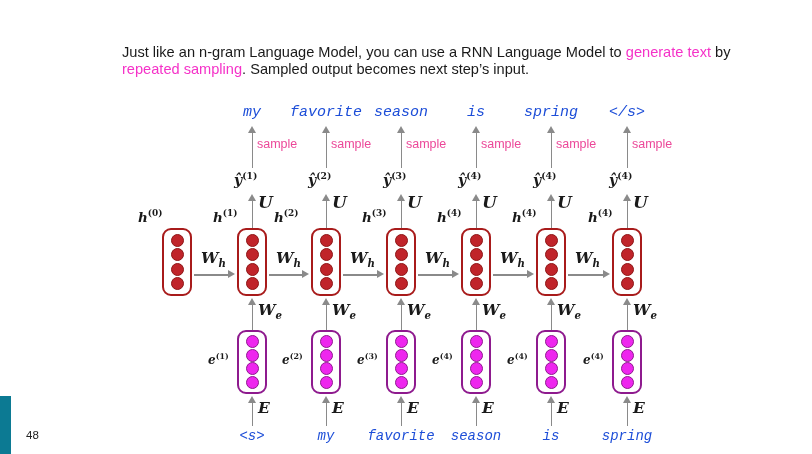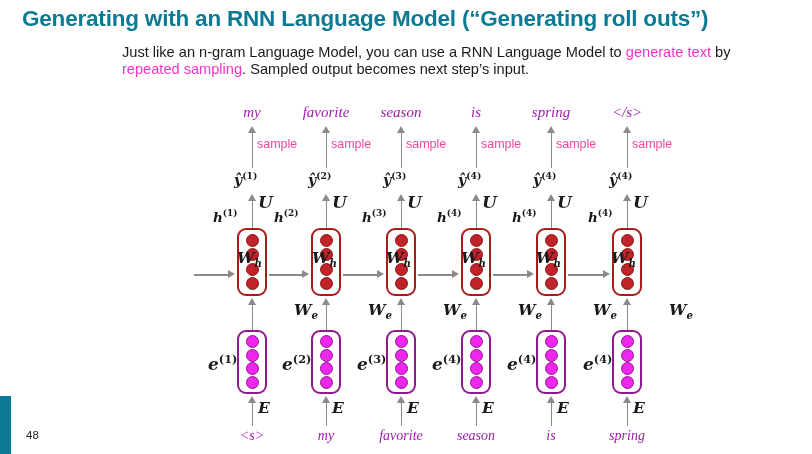--- a/index.html
+++ b/index.html
@@ -154,61 +154,69 @@
     white-space: nowrap;
   }
   .math sup, .math sub {
     font-size: 0.66em;
     font-style: normal;
   }
   .math sub { font-style: italic; }
 
   .lbl-h { font-size: 13.5px; }
   .lbl-y { font-size: 14px; }
-  .lbl-e { font-size: 17px; }
-  .lbl-W { font-size: 15.5px; margin-left: 36px; }
+  .lbl-e { font-size: 12px; }
+  .lbl-W { font-size: 15.5px; }
   .lbl-U { font-size: 17px; }
   .lbl-E { font-size: 15.5px; }
 
   
   .word {
     position: absolute;
-    font-family: Liberation Serif, serif;
+    font-family: Liberation Mono, monospace;
     font-style: italic;
     font-size: 15px;
-    color: #a21caf;
+    color: #1d4ed8;
     white-space: nowrap;
     text-align: center;
     transform: translateX(-50%);
   }
   .word-in { font-size: 14px; }
   .sample {
     position: absolute;
     font-family: "Liberation Sans", sans-serif;
     font-size: 12.5px;
     color: #ec4899;
     white-space: nowrap;
   }
 </style>
 </head>
 <body>
 
 <div id="slide">
 
   <div id="accent-bar"></div>
 
-  <div id="title">Generating with an RNN Language Model (“Generating roll outs”)</div>
 
   <div id="subtitle">
     <span>Just like an n-gram Language Model, you can use a RNN Language Model to </span><span class="pink">generate text</span><span> by </span><span class="pink">repeated sampling</span><span>. Sampled output becomes next step’s input.</span>
   </div>
 
   <div id="page-number">48</div>
 
   <div id="diagram">
+      <div class="col" style="left: 107px;">
+        <div class="hbox">
+          <div class="hdot"></div>
+          <div class="hdot"></div>
+          <div class="hdot"></div>
+          <div class="hdot"></div>
+        </div>
+        <div class="math lbl-h" style="left: 31px; top: 112px;">h<sup>(0)</sup></div>
+      </div>
       <div class="col" style="left: 182px;">
         <div class="hbox">
           <div class="hdot"></div>
           <div class="hdot"></div>
           <div class="hdot"></div>
           <div class="hdot"></div>
         </div>
         <div class="math lbl-h" style="left: 31px; top: 112px;">h<sup>(1)</sup></div>
         <div class="ebox">
           <div class="edot"></div>

